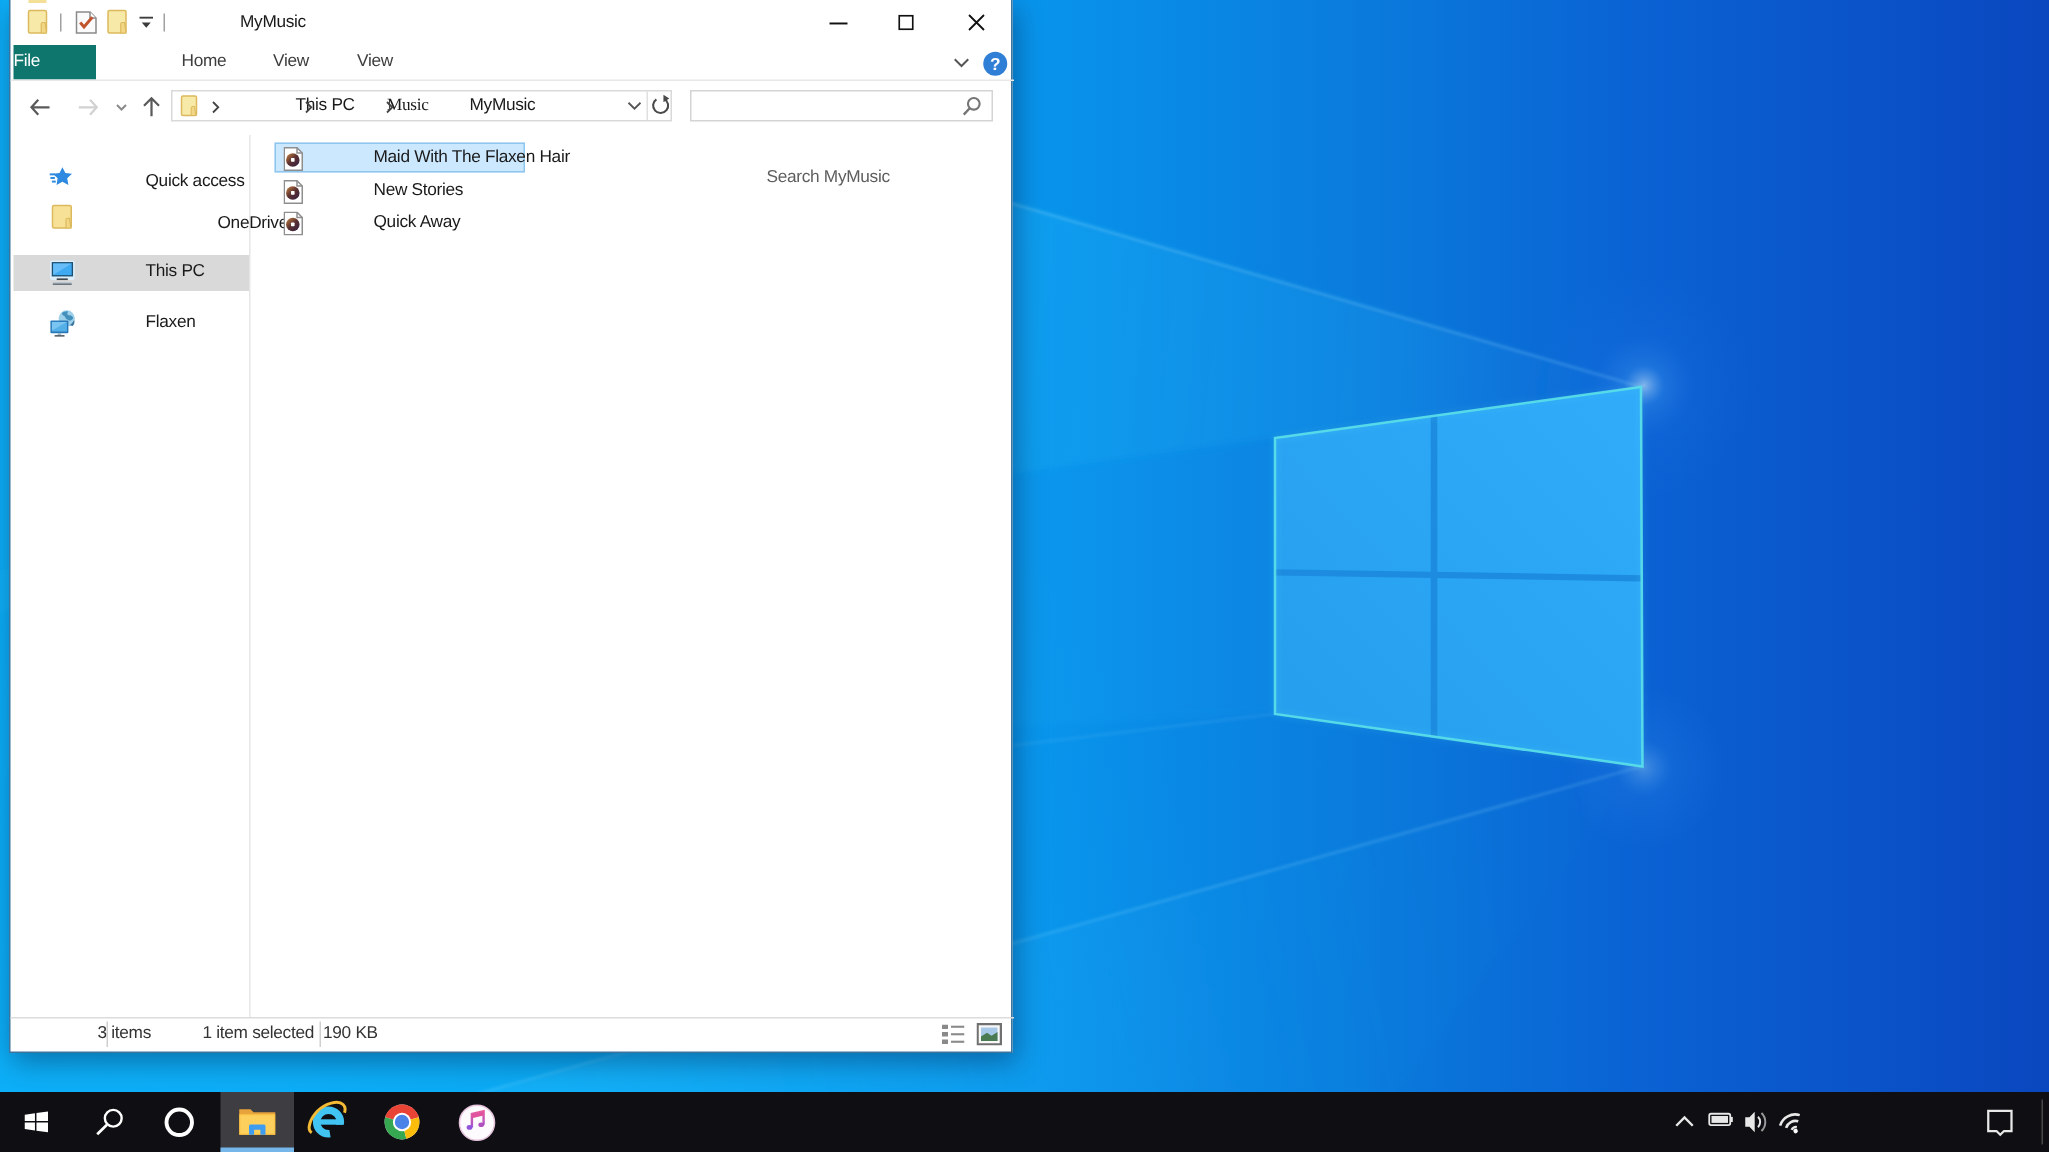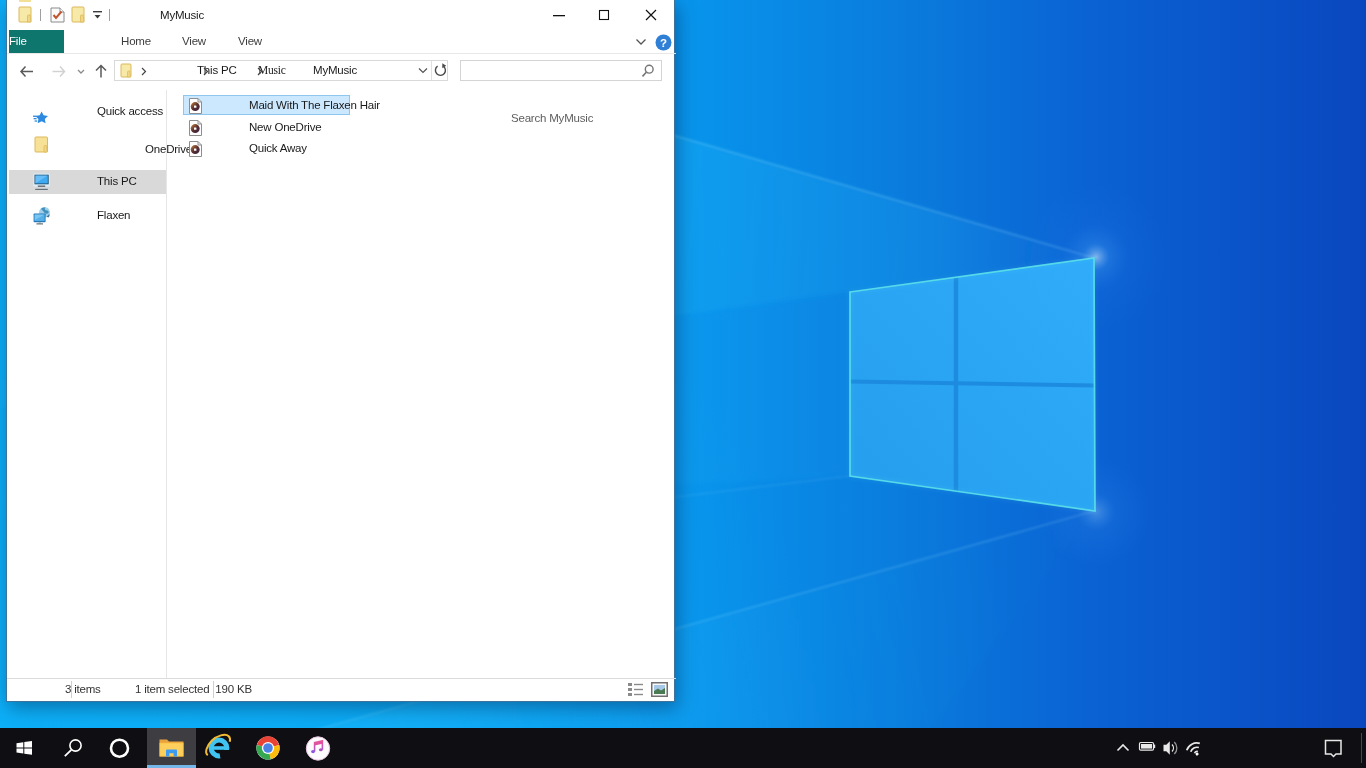--- a/index.html
+++ b/index.html
@@ -166,21 +166,21 @@
   </svg>
 
   <div class="abs" style="left:159px;top:90px;width:1px;height:588px;background:#e6e6e6;"></div>
   <div class="abs" style="left:2px;top:170px;width:157px;height:24px;background:#d9d9d9;"></div>
   <svg class="abs" style="left:26px;top:111px;" width="16" height="14" viewBox="0 0 16 14">
     <path d="M8.6 0.5 L10.6 4.3 L15 4.9 L11.8 7.9 L12.6 12.3 L8.6 10.2 L4.7 12.3 L5.4 7.9 L2.3 4.9 L6.7 4.3 Z" fill="#2e8ae0"></path>
     <rect x="0" y="4.6" width="3.5" height="1.3" fill="#2e8ae0"></rect>
     <rect x="0.6" y="7" width="3" height="1.3" fill="#2e8ae0"></rect>
     <rect x="1.6" y="9.4" width="2.6" height="1.3" fill="#2e8ae0"></rect>
   </svg>
-  <div class="abs t12" style="left:48px;top:105px;">Quick access</div>
+  <div class="abs t12" style="left:48px;top:115px;">Quick access</div>
   <svg class="abs" style="left:27px;top:136px;" width="16" height="17" viewBox="0 0 16 17">
     <rect x="1" y="1" width="12.5" height="15" rx="1" fill="#f7e196" stroke="#dcb95c"></rect>
     <path d="M10 16 L10 10.5 Q10 9.5 11 9.5 L12.3 9.5 L13.2 16 Z" fill="#f2d886" stroke="#dcb95c" stroke-width="0.8"></path>
   </svg>
   <div class="abs t12" style="left:48px;top:143px;margin-left:48px;">OneDrive</div>
   <svg class="abs" style="left:26px;top:173px;" width="18" height="18" viewBox="0 0 18 18">
     <rect x="0.4" y="0.6" width="16.4" height="13" rx="1.2" fill="#ddeefb"></rect>
     <rect x="1.5" y="1.7" width="14.2" height="9.6" fill="#1d5070"></rect>
     <rect x="2.4" y="2.6" width="12.4" height="7.8" fill="#3fa9f2"></rect>
     <path d="M2.4 2.6 L14.8 2.6 L2.4 10.4 Z" fill="#74c4f8" opacity="0.75"></path>
@@ -215,21 +215,21 @@
     <circle cx="6.2" cy="8.6" r="4.5" fill="url(#discg)"></circle>
     <rect x="5" y="7.4" width="2.4" height="2.4" rx="0.4" fill="#fff"></rect>
   </svg>
   <div class="abs t12" style="left:200px;top:99px;">Maid With The Flaxen Hair</div>
   <svg class="abs" style="left:182px;top:119.5px;" width="13" height="16" viewBox="0 0 13 16">
     <path d="M0.5 0.5 L9 0.5 L12.5 4 L12.5 15.5 L0.5 15.5 Z" fill="#fff" stroke="#8e8e8e"></path>
     <path d="M9 0.5 L9 4 L12.5 4" fill="none" stroke="#8e8e8e"></path>
     <circle cx="6.2" cy="8.6" r="4.5" fill="url(#discg)"></circle>
     <rect x="5" y="7.4" width="2.4" height="2.4" rx="0.4" fill="#fff"></rect>
   </svg>
-  <div class="abs t12" style="left:200px;top:120.5px;">New OneDrive</div>
+  <div class="abs t12" style="left:200px;top:120.5px;">New Stories</div>
   <svg class="abs" style="left:182px;top:141px;" width="13" height="16" viewBox="0 0 13 16">
     <path d="M0.5 0.5 L9 0.5 L12.5 4 L12.5 15.5 L0.5 15.5 Z" fill="#fff" stroke="#8e8e8e"></path>
     <path d="M9 0.5 L9 4 L12.5 4" fill="none" stroke="#8e8e8e"></path>
     <circle cx="6.2" cy="8.6" r="4.5" fill="url(#discg)"></circle>
     <rect x="5" y="7.4" width="2.4" height="2.4" rx="0.4" fill="#fff"></rect>
   </svg>
   <div class="abs t12" style="left:200px;top:142px;">Quick Away</div>
 
   <div class="abs" style="left:0;top:678px;width:669px;height:1px;background:#dcdcdc;"></div>
   <div class="abs t12" style="left:16px;top:683px;color:#333;">3 items</div>

